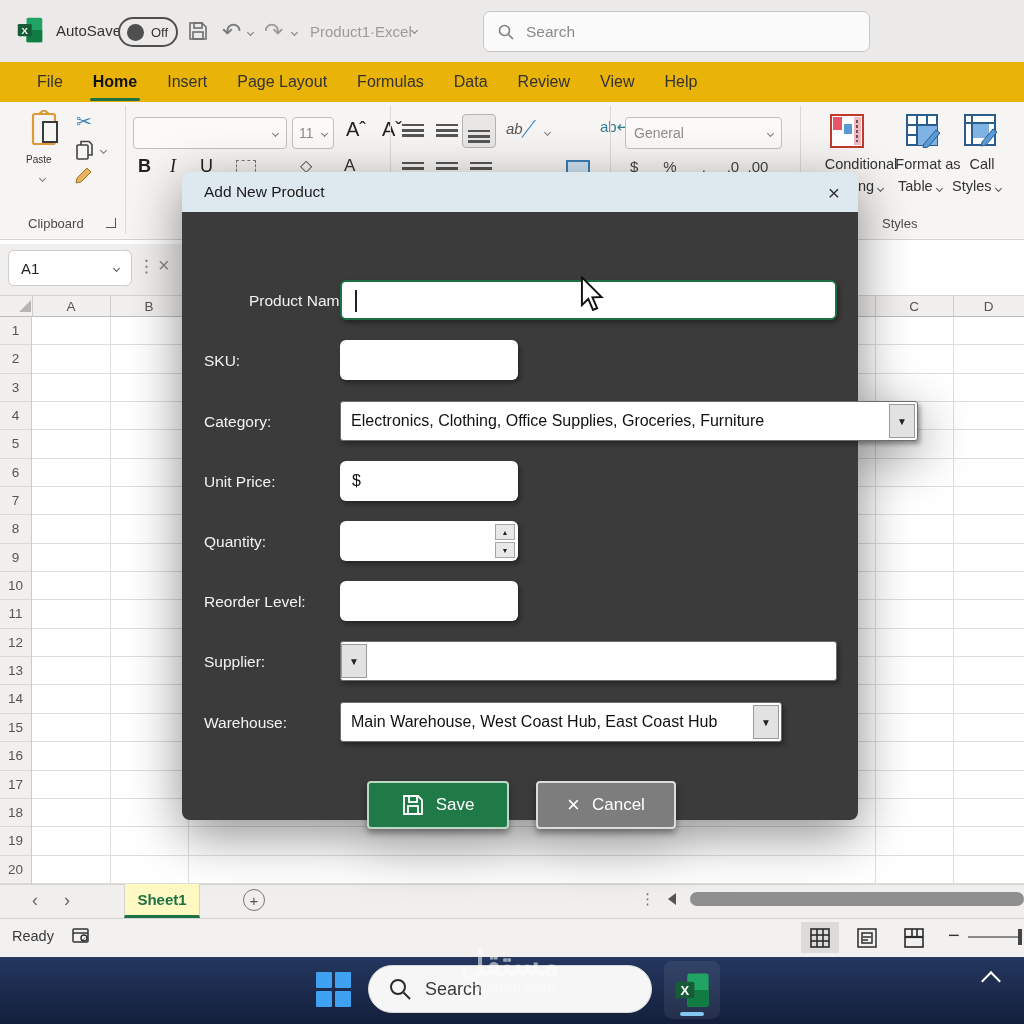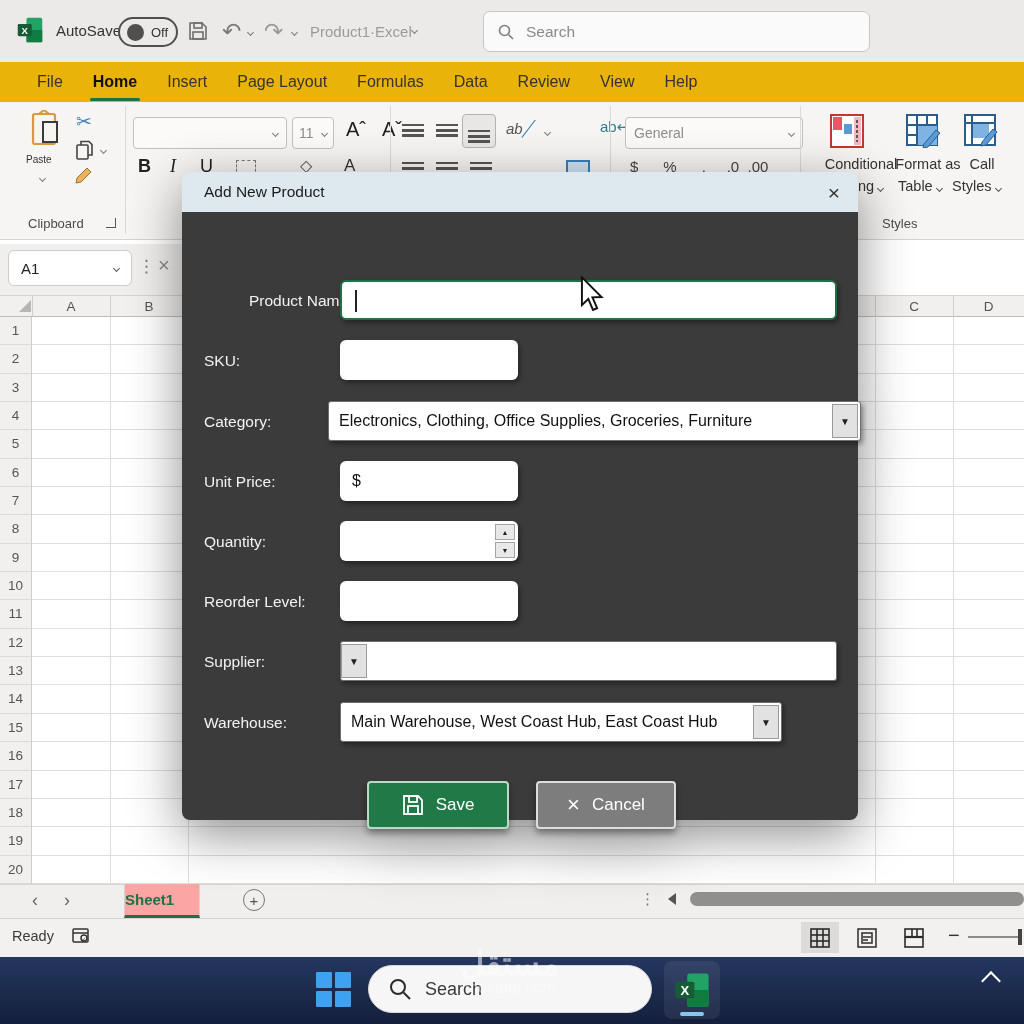--- a/index.html
+++ b/index.html
@@ -58,21 +58,21 @@
   .combo-btn { width:26px; height:34px; margin-right:2px; background:#e2e2e2; border:1px solid #9a9a9a; display:flex; align-items:center; justify-content:center; font-size:10px; color:#222; }
   .spin { position:absolute; right:3px; top:3px; width:20px; height:34px; display:flex; flex-direction:column; gap:2px; }
   .spin div { flex:1; background:#e8e8e8; border:1px solid #a5a5a5; font-size:7px; color:#222; display:flex; align-items:center; justify-content:center; }
   .dlg-btn { position:absolute; height:48px; border-radius:4px; display:flex; align-items:center; justify-content:center; gap:12px; color:#fff; font-size:17px; box-shadow:0 4px 7px rgba(0,0,0,.4); }
   #save-btn { left:185px; top:569px; width:142px; background:#1f7a48; border:2px solid #bcd9c5; }
   #cancel-btn { left:354px; top:569px; width:140px; background:#7d7d7d; border:2px solid #dcdcdc; }
   #caret { position:absolute; width:1.5px; height:22px; background:#222; }
 
   
   #sheetbar { left:0; top:884px; width:1024px; height:34px; background:#f1efee; border-top:1px solid #d6d4d2; }
-  #sheet-tab { left:124px; top:884px; width:76px; height:34px; background:#fca5a5; border-left:1px solid #d6d4d2; border-right:1px solid #d6d4d2; border-bottom:3px solid #1e7145; color:#1e7145; font-weight:bold; font-size:15px; display:flex; align-items:center; justify-content:flex-start; }
+  #sheet-tab { left:124px; top:884px; width:76px; height:34px; background:#fef9c3; border-left:1px solid #d6d4d2; border-right:1px solid #d6d4d2; border-bottom:3px solid #1e7145; color:#1e7145; font-weight:bold; font-size:15px; display:flex; align-items:center; justify-content:center; }
   .navchev { color:#666; font-size:18px; top:890px; }
   #addsheet { left:243px; top:889px; width:22px; height:22px; border:1.5px solid #777; border-radius:50%; color:#555; font-size:15px; display:flex; align-items:center; justify-content:center; }
   #hscroll-thumb { left:690px; top:892px; width:334px; height:14px; background:#8f8f8f; border-radius:7px; }
 
   #statusbar { left:0; top:918px; width:1024px; height:39px; background:#f3f1f0; border-top:1px solid #d6d4d2; }
   .viewbtn { top:922px; width:38px; height:31px; display:flex; align-items:center; justify-content:center; }
   .viewbtn.sel { background:#dddbd9; }
 
   #taskbar { left:0; top:957px; width:1024px; height:67px; background:linear-gradient(180deg,#253760,#131f3b); }
   #start-logo { left:316px; top:972px; width:36px; height:36px; display:grid; grid-template-columns:16px 16px; grid-template-rows:16px 16px; gap:3px; }
@@ -199,21 +199,21 @@
   <span class="abs" style="left:506px;top:18px;font-size:15px;font-style:italic;color:#555;"><span>ab</span><span style="color:#3a7fb5;">╱</span></span>
   <span class="abs chev sm" style="left:545px;top:28px;"></span>
   <div class="abs vlines" style="left:402px;top:60px;"></div>
   <div class="abs vlines" style="left:436px;top:60px;"></div>
   <div class="abs vlines" style="left:470px;top:60px;"></div>
   <span class="abs" style="left:600px;top:16px;font-size:15px;color:#2e7d8f;"><span>ab</span>↩</span>
   <div class="abs" style="left:566px;top:58px;width:24px;height:14px;border:2px solid #3a7fb5;background:#cfe3f2;"></div>
 
   <div class="abs rdiv" style="left:610px;top:4px;height:128px;"></div>
 
-  <div class="abs ribbon-dd" style="left:625px;top:15px;width:178px;height:32px;">
+  <div class="abs ribbon-dd" style="left:625px;top:15px;width:157px;height:32px;">
     <span>General</span>
       <span class="chev sm"></span>
   </div>
   <span class="abs" style="left:630px;top:56px;font-size:15px;color:#444;white-space:pre;">$      %      ,     .0  .00</span>
 
   <div class="abs rdiv" style="left:800px;top:4px;height:128px;"></div>
 
   <div class="abs" style="left:830px;top:12px;">
     <svg width="34" height="34" viewBox="0 0 34 34">
       <rect x="1" y="1" width="32" height="32" fill="#fff" stroke="#c0392b" stroke-width="2"></rect>
@@ -332,21 +332,21 @@
   <div id="dlg-body">
     <span class="dlg-label" style="top:80px;margin-left:45px;">Product Name:</span>
     <div class="dlg-input" style="left:158px;top:68px;width:497px;border:2px solid #1e7145;">
         <div id="caret" style="left:13px;top:8px;"></div>
       </div>
 
     <span class="dlg-label" style="top:140px;">SKU:</span>
     <div class="dlg-input" style="left:158px;top:128px;width:178px;"></div>
 
     <span class="dlg-label" style="top:201px;">Category:</span>
-    <div class="dlg-combo" style="left:146px;top:189px;width:533px;gap:16px;">
+    <div class="dlg-combo" style="left:158px;top:189px;width:578px;gap:16px;">
       <span class="combo-text">Electronics, Clothing, Office Supplies, Groceries, Furniture</span>
       <span class="combo-btn">▼</span>
     </div>
 
     <span class="dlg-label" style="top:261px;">Unit Price:</span>
     <div class="dlg-input" style="left:158px;top:249px;width:178px;">
         <span>$</span>
       </div>
 
     <span class="dlg-label" style="top:321px;">Quantity:</span>

